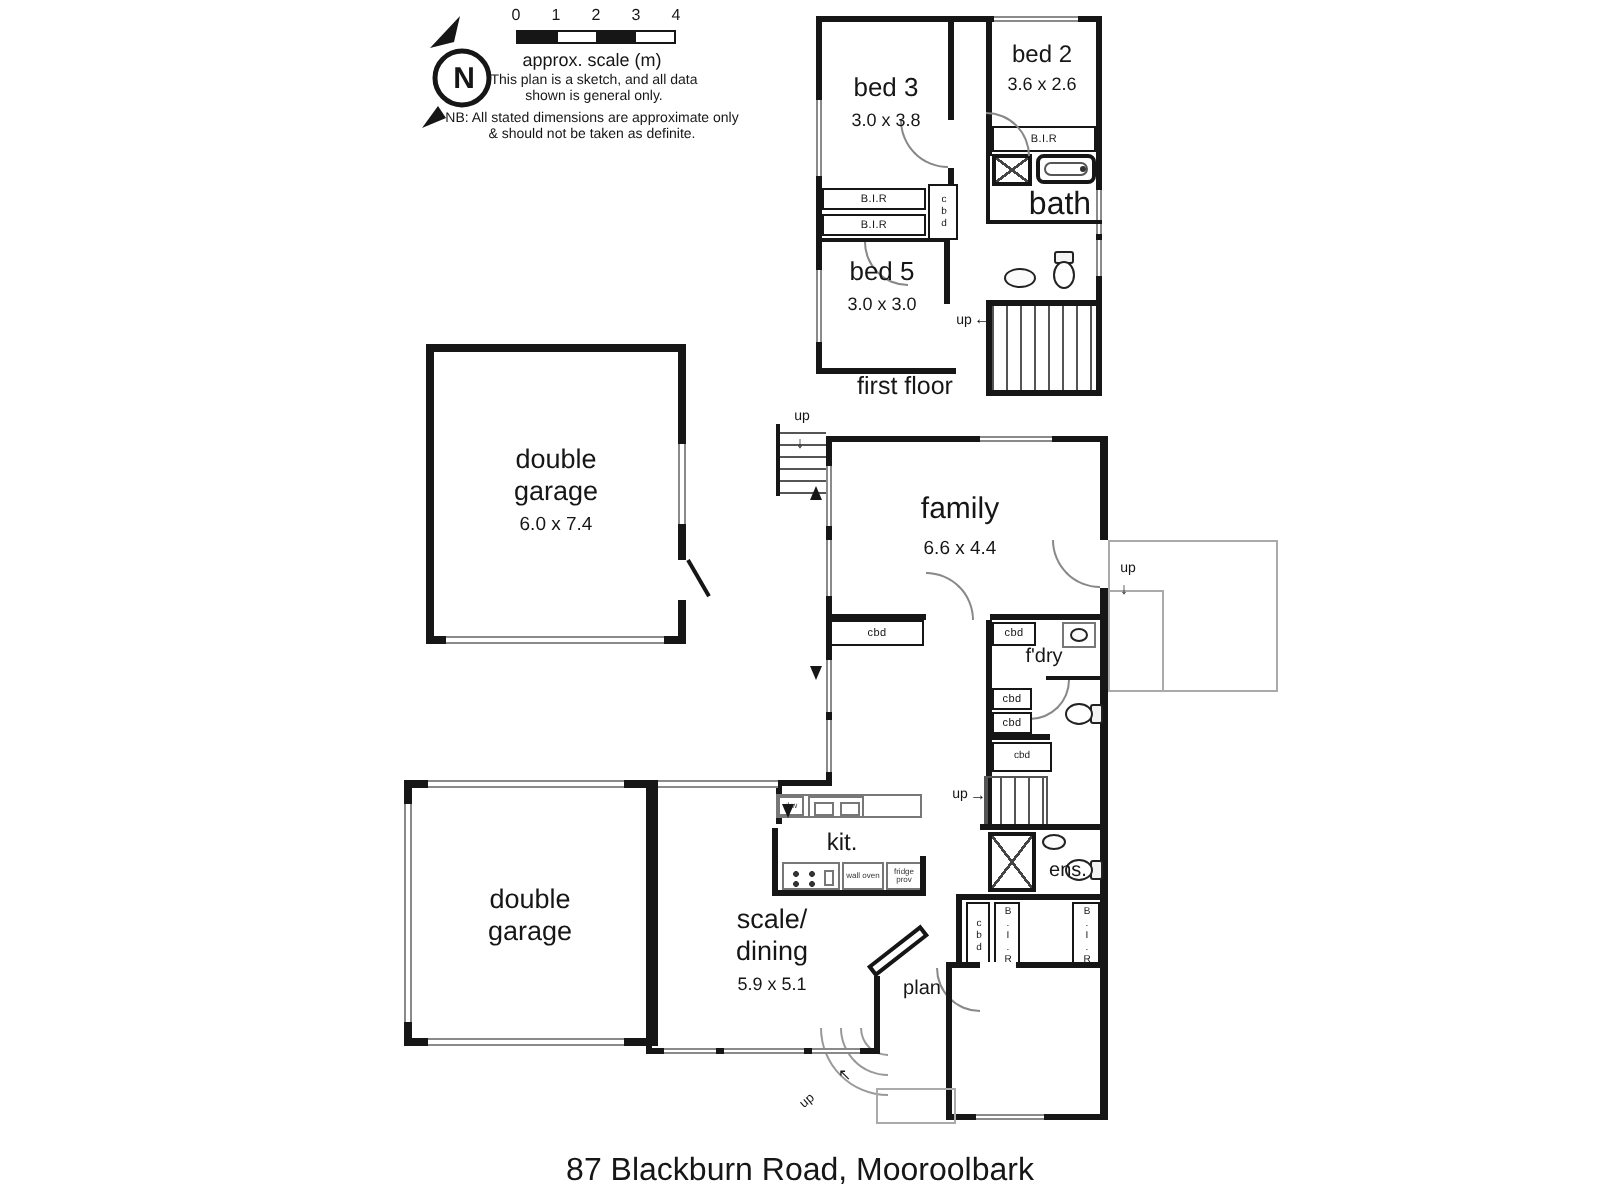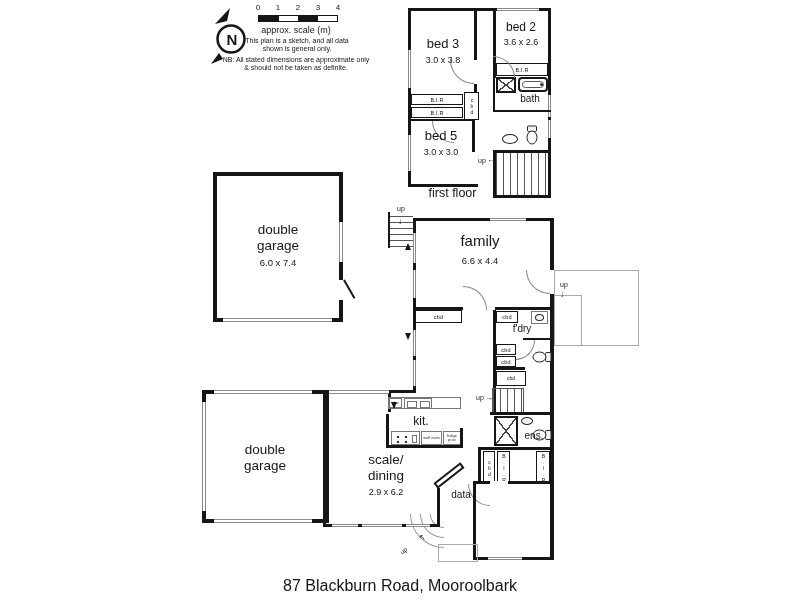--- a/index.html
+++ b/index.html
@@ -113,21 +113,21 @@
     <div style="font-size:9px;margin-top:3px">3.0 x 3.8</div>
   </div>
   <div class="lbl" style="left:492px;top:20px;width:58px">
     <div style="font-size:12px">bed 2</div>
     <div style="font-size:9px;margin-top:3px">3.6 x 2.6</div>
   </div>
   <div class="lbl" style="left:408px;top:128px;width:66px">
     <div style="font-size:13px">bed 5</div>
     <div style="font-size:9px;margin-top:3px">3.0 x 3.0</div>
   </div>
-  <div class="lbl" style="left:510px;top:93px;width:40px;font-size:10px">bath</div>
+  <div class="lbl" style="left:510px;top:93px;width:40px;font-size:16px">bath</div>
   <div class="lbl" style="left:405px;top:186px;width:95px;font-size:12.5px">first floor</div>
 
   <div class="w" style="left:213px;top:172px;width:4px;height:150px"></div>
   <div class="w" style="left:213px;top:172px;width:130px;height:4px"></div>
   <div class="w" style="left:339px;top:172px;width:4px;height:50px"></div>
   <div class="winv" style="left:339px;top:222px;width:4px;height:40px"></div>
   <div class="w" style="left:339px;top:262px;width:4px;height:18px"></div>
   <div class="w" style="left:339px;top:300px;width:4px;height:22px"></div>
   <div class="w" style="left:343px;top:280px;width:2px;height:21px;transform-origin:top;transform:rotate(-30deg)"></div>
   <div class="w" style="left:213px;top:318px;width:10px;height:4px"></div>
@@ -216,21 +216,21 @@
 
   <div class="w" style="left:473px;top:481px;width:80px;height:3px"></div>
   <div class="abs" style="left:490px;top:481px;width:18px;height:3px;background:#fff"></div>
   <div class="arc ctr" style="left:468px;top:484px;width:22px;height:22px"></div>
   <div class="w" style="left:473px;top:481px;width:3px;height:79px"></div>
   <div class="w" style="left:473px;top:557px;width:81px;height:3px"></div>
   <div class="winh" style="left:488px;top:557px;width:34px;height:3px"></div>
 
   <div class="abs" style="left:432px;top:472px;width:34px;height:7px;border:2px solid #161616;background:#fff;transform:rotate(-38deg)"></div>
   <div class="w" style="left:437px;top:488px;width:3px;height:38px"></div>
-  <div class="lbl" style="left:436px;top:489px;width:50px;font-size:10px">data</div>
+  <div class="lbl" style="left:436px;top:489px;width:50px;font-size:10px">plan</div>
   <div class="abs" style="left:406px;top:514px;width:38px;height:38px">
     <div class="arc ctr" style="right:0;top:0;width:14px;height:14px;border-color:#999"></div>
     <div class="arc ctr" style="right:0;top:0;width:24px;height:24px;border-color:#999"></div>
     <div class="arc ctr" style="right:0;top:0;width:34px;height:34px;border-color:#999"></div>
   </div>
   <div class="lbl" style="left:396px;top:547px;width:16px;font-size:6.5px;transform:rotate(-40deg)">up</div>
   <span class="ic" style="left:419px;top:534px">↖</span>
   <div class="abs" style="left:438px;top:544px;width:40px;height:18px;border:1px solid #aaa"></div>
 
   <div class="w" style="left:388px;top:390px;width:27px;height:3px"></div>
@@ -259,24 +259,24 @@
 
   <div class="w" style="left:323px;top:390px;width:3px;height:137px"></div>
   <div class="winh" style="left:327px;top:390px;width:62px;height:4px"></div>
   <div class="w" style="left:323px;top:524px;width:117px;height:3px"></div>
   <div class="winh" style="left:332px;top:524px;width:26px;height:3px"></div>
   <div class="winh" style="left:362px;top:524px;width:40px;height:3px"></div>
   <div class="winh" style="left:406px;top:524px;width:24px;height:3px"></div>
   <div class="lbl" style="left:330px;top:452px;width:112px">
     <div style="font-size:13.5px">scale/</div>
     <div style="font-size:13.5px">dining</div>
-    <div style="font-size:9px;margin-top:3px">2.9 x 6.2</div>
-  </div>
-
-  <div class="lbl" style="left:430px;top:232px;width:100px">
+    <div style="font-size:9px;margin-top:3px">5.9 x 5.1</div>
+  </div>
+
+  <div class="lbl" style="left:430px;top:246px;width:100px">
     <div style="font-size:15px">family</div>
     <div style="font-size:9.5px;margin-top:5px">6.6 x 4.4</div>
   </div>
   <div class="lbl" style="left:500px;top:323px;width:44px;font-size:10px">f'dry</div>
   <div class="lbl" style="left:513px;top:430px;width:42px;font-size:10px">ens.</div>
 
   <div class="triu" style="left:405px;top:243px"></div>
   <div class="trid" style="left:405px;top:333px"></div>
   <div class="trid" style="left:391px;top:402px"></div>
 

